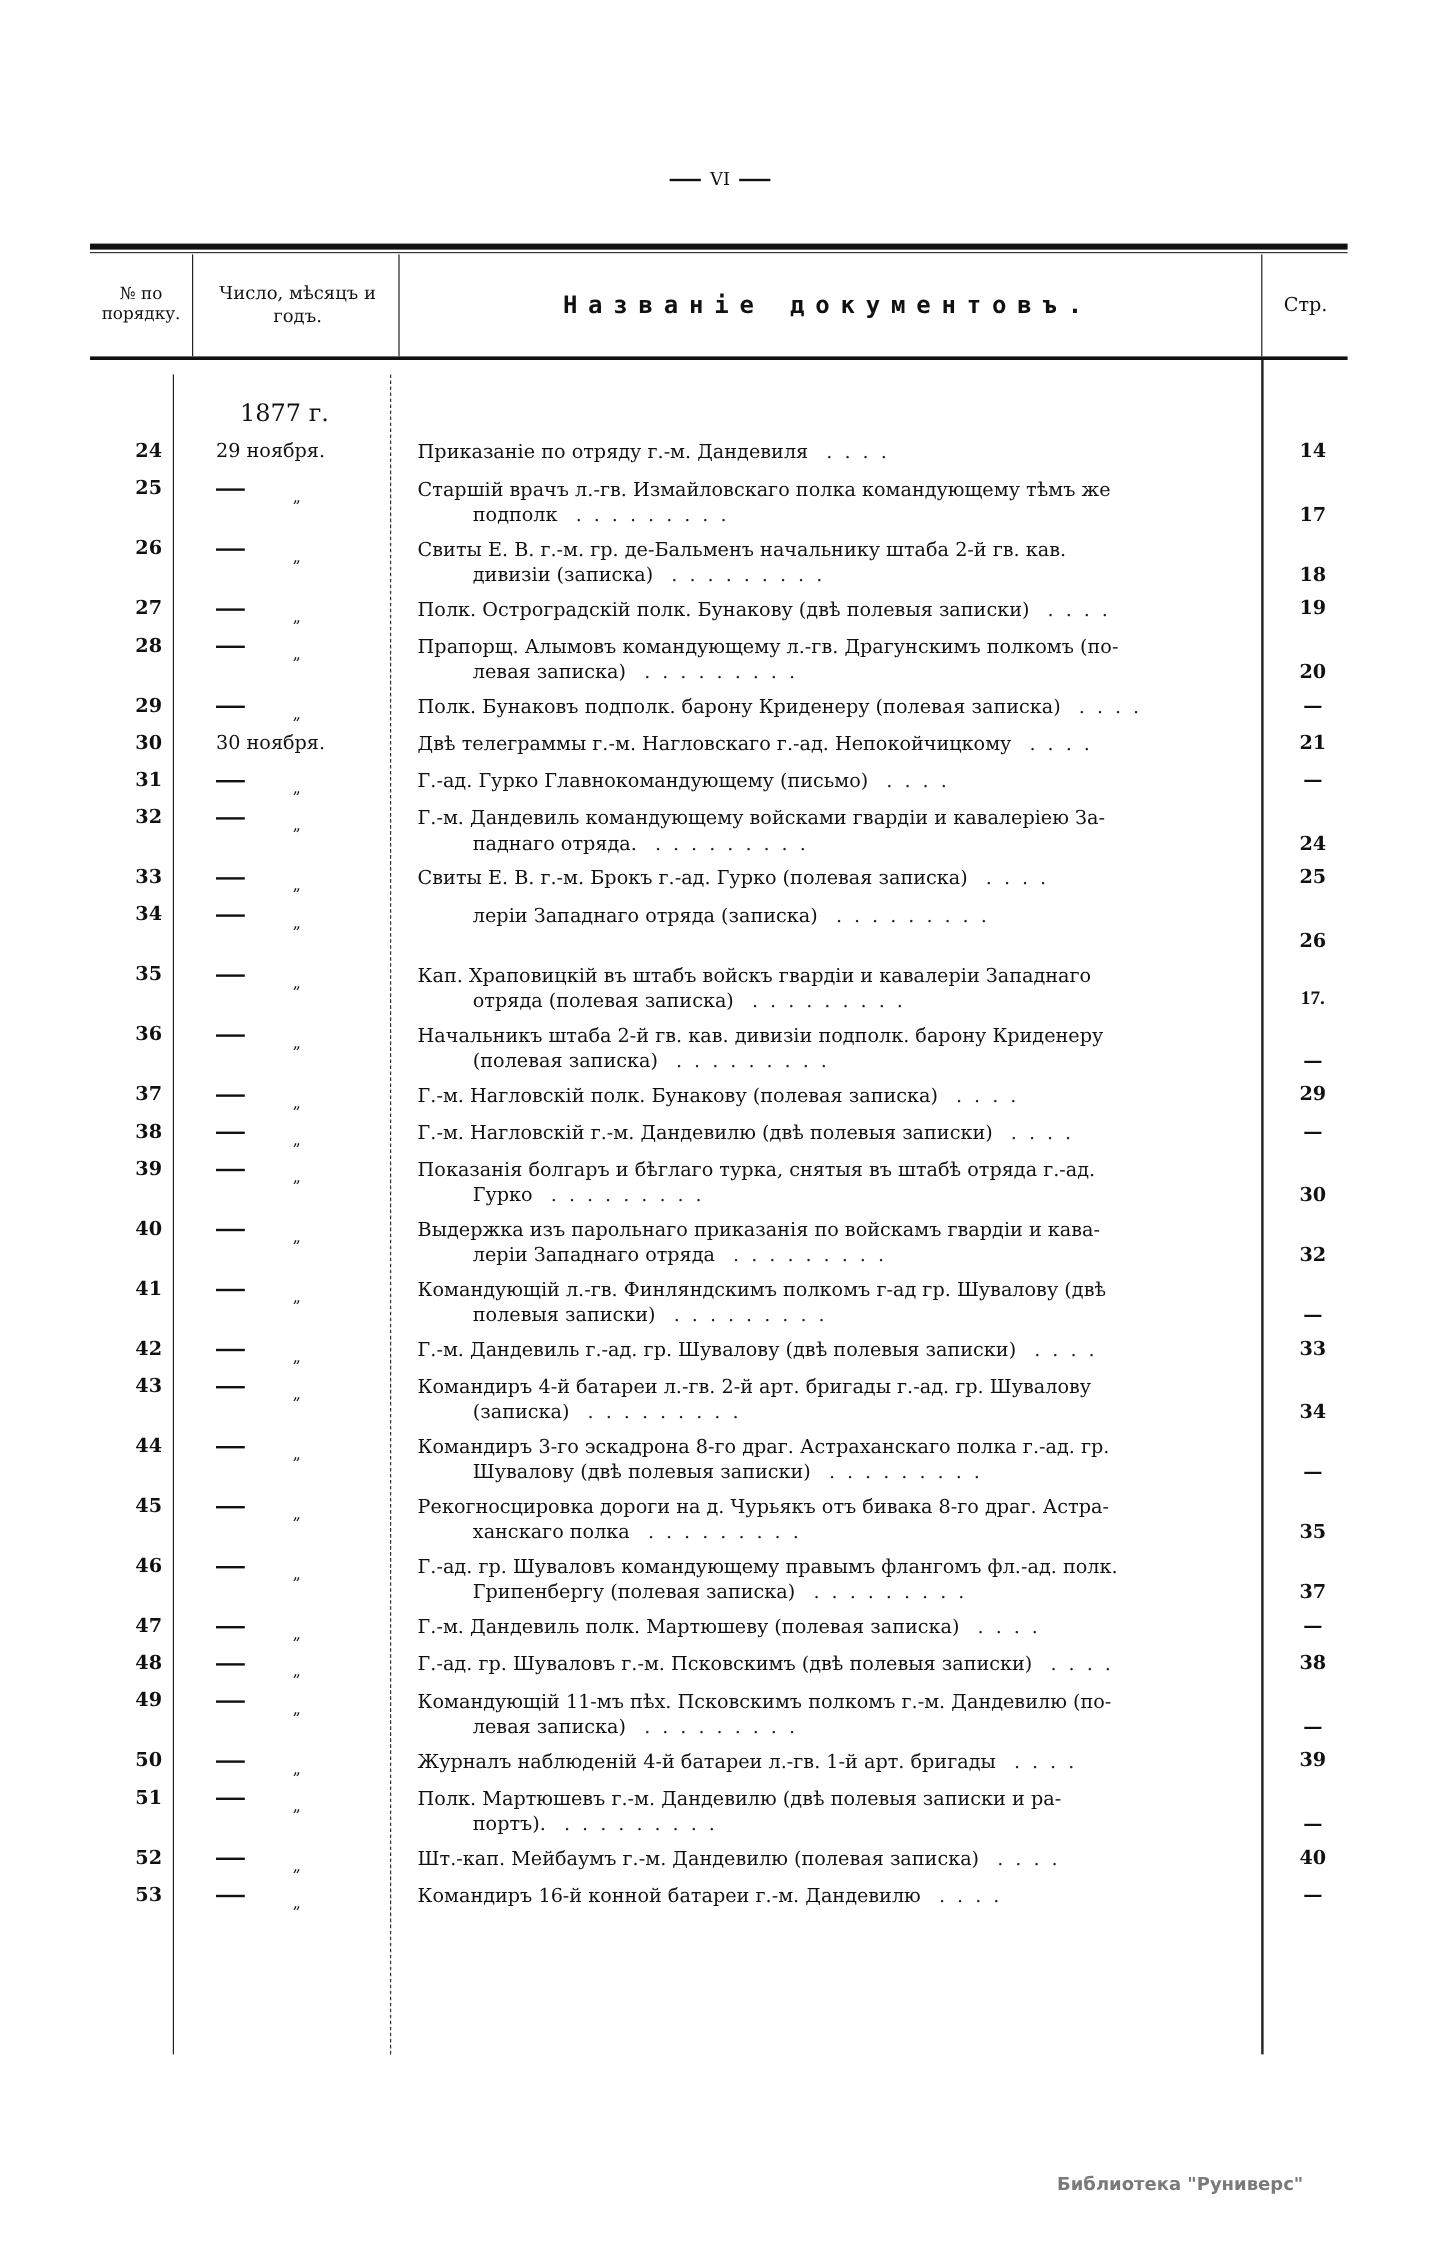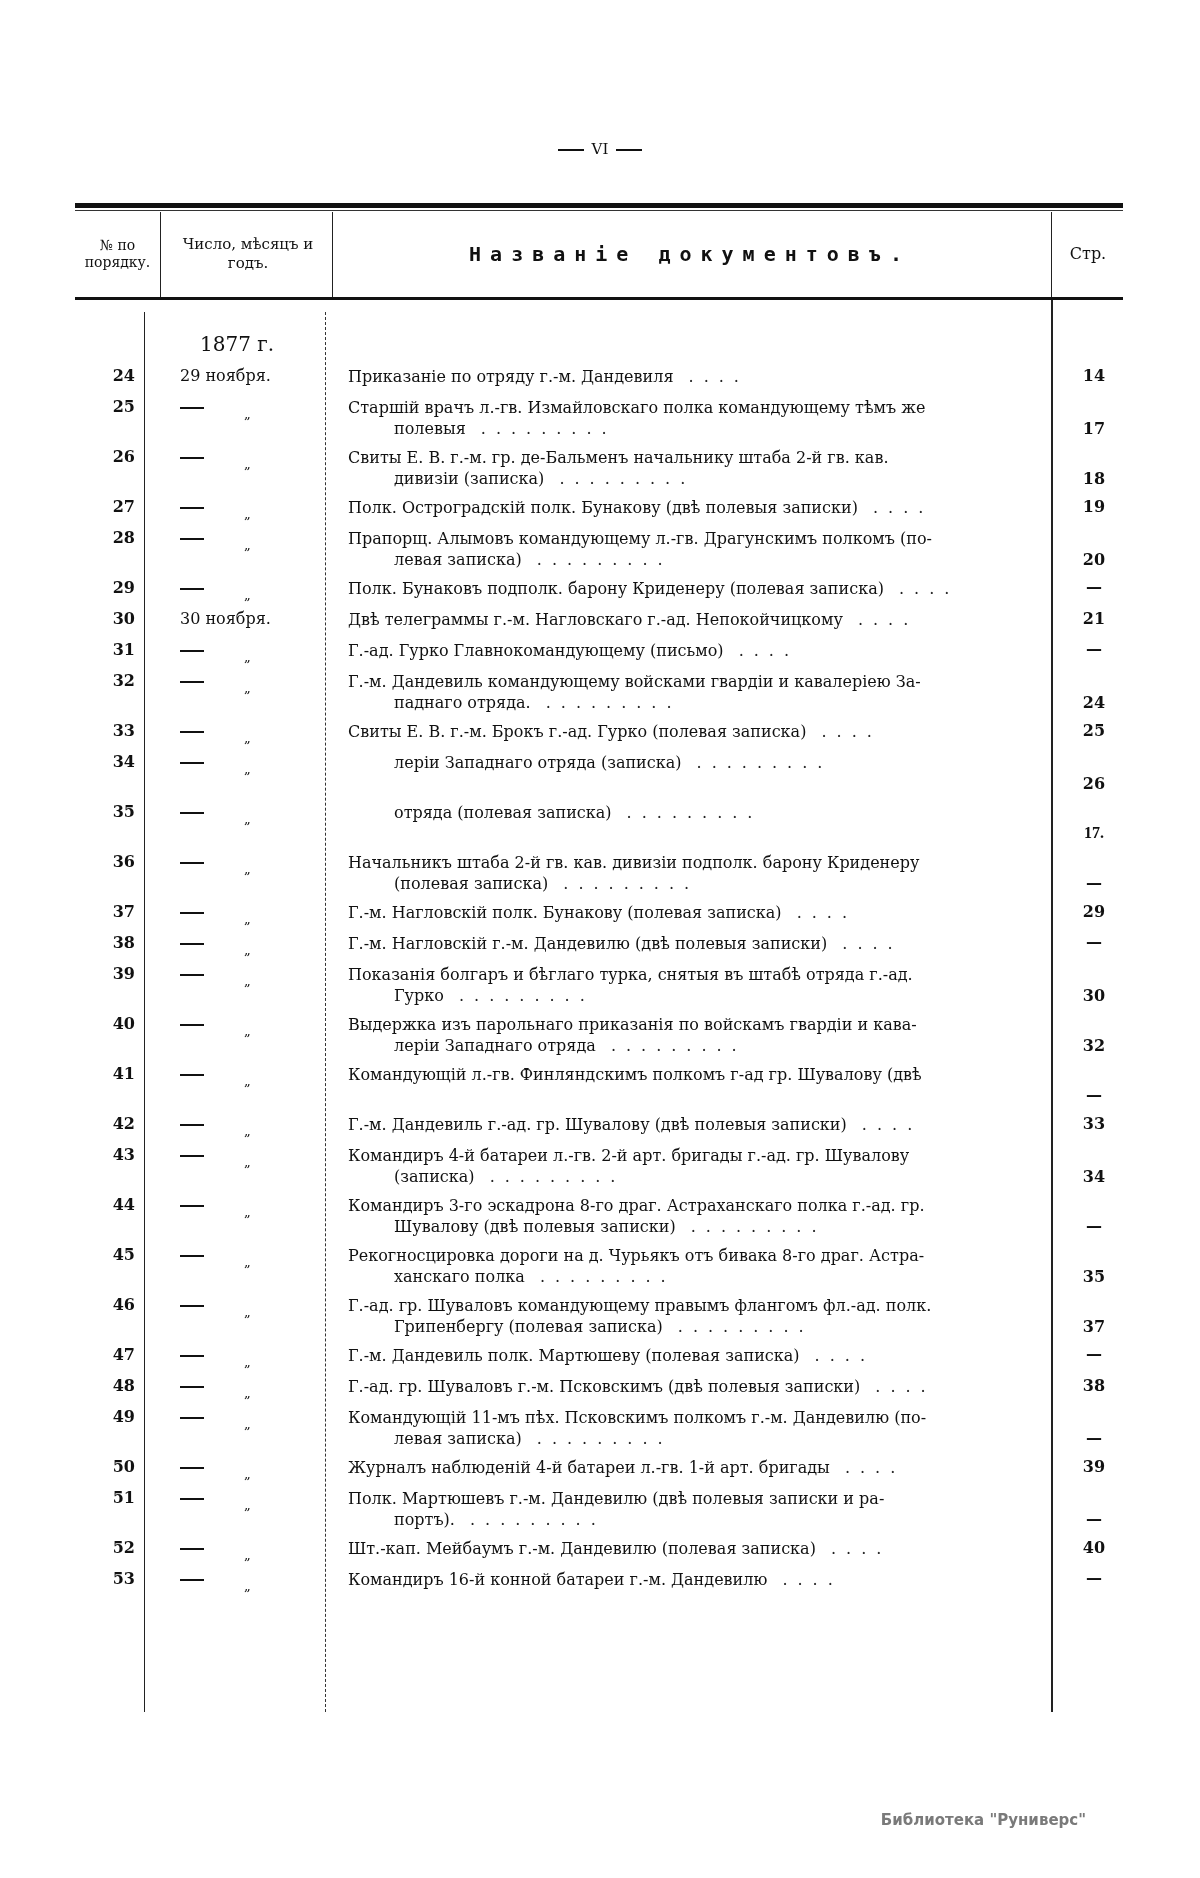--- a/index.html
+++ b/index.html
@@ -57,21 +57,21 @@
 <div id="rows">
     <div class="row" style="top: 366px;">
       <div class="num">24</div>
       <div class="date">29 ноября.</div>
       <div class="desc"><span>Приказаніе по отряду г.-м. Дандевиля</span><span class="dots"> ....</span></div>
       <div class="pg" style="top: 0px;">14</div>
     </div>
     <div class="row" style="top: 397px;">
       <div class="num">25</div>
       <div class="date"><span class="dash"></span><span class="ditto">„</span></div>
-      <div class="desc"><span>Старшій врачъ л.-гв. Измайловскаго полка командующему тѣмъ же</span><span class="line2"><span>полевыя</span><span class="dots"> .........</span></span></div>
+      <div class="desc"><span>Старшій врачъ л.-гв. Измайловскаго полка командующему тѣмъ же</span><span class="line2"><span>подполк</span><span class="dots"> .........</span></span></div>
       <div class="pg" style="top: 22px;">17</div>
     </div>
     <div class="row" style="top: 447px;">
       <div class="num">26</div>
       <div class="date"><span class="dash"></span><span class="ditto">„</span></div>
       <div class="desc"><span>Свиты Е. В. г.-м. гр. де-Бальменъ начальнику штаба 2-й гв. кав.</span><span class="line2"><span>дивизіи (записка)</span><span class="dots"> .........</span></span></div>
       <div class="pg" style="top: 22px;">18</div>
     </div>
     <div class="row" style="top: 497px;">
       <div class="num">27</div>
@@ -117,21 +117,21 @@
     </div>
     <div class="row" style="top: 752px;">
       <div class="num">34</div>
       <div class="date"><span class="dash"></span><span class="ditto">„</span></div>
       <div class="desc"><span class="line2"><span>леріи Западнаго отряда (записка)</span><span class="dots"> .........</span></span></div>
       <div class="pg" style="top: 22px;">26</div>
     </div>
     <div class="row" style="top: 802px;">
       <div class="num">35</div>
       <div class="date"><span class="dash"></span><span class="ditto">„</span></div>
-      <div class="desc"><span class="line2"><span>отряда (полевая записка)</span><span class="dots"> .........</span></span></div>
+      <div class="desc"><span>Кап. Храповицкій въ штабъ войскъ гвардіи и кавалеріи Западнаго</span><span class="line2"><span>отряда (полевая записка)</span><span class="dots"> .........</span></span></div>
       <div class="pg" style="top: 22px; font-family: Liberation Serif, serif;">17.</div>
     </div>
     <div class="row" style="top: 852px;">
       <div class="num">36</div>
       <div class="date"><span class="dash"></span><span class="ditto">„</span></div>
       <div class="desc"><span>Начальникъ штаба 2-й гв. кав. дивизіи подполк. барону Криденеру</span><span class="line2"><span>(полевая записка)</span><span class="dots"> .........</span></span></div>
       <div class="pg" style="top: 22px;">—</div>
     </div>
     <div class="row" style="top: 902px;">
       <div class="num">37</div>
@@ -153,21 +153,21 @@
     </div>
     <div class="row" style="top: 1014px;">
       <div class="num">40</div>
       <div class="date"><span class="dash"></span><span class="ditto">„</span></div>
       <div class="desc"><span>Выдержка изъ парольнаго приказанія по войскамъ гвардіи и кава-</span><span class="line2"><span>леріи Западнаго отряда</span><span class="dots"> .........</span></span></div>
       <div class="pg" style="top: 22px;">32</div>
     </div>
     <div class="row" style="top: 1064px;">
       <div class="num">41</div>
       <div class="date"><span class="dash"></span><span class="ditto">„</span></div>
-      <div class="desc"><span>Командующій л.-гв. Финляндскимъ полкомъ г-ад гр. Шувалову (двѣ</span></div>
+      <div class="desc"><span>Командующій л.-гв. Финляндскимъ полкомъ г-ад гр. Шувалову (двѣ</span><span class="line2"><span>полевыя записки)</span><span class="dots"> .........</span></span></div>
       <div class="pg" style="top: 22px;">—</div>
     </div>
     <div class="row" style="top: 1114px;">
       <div class="num">42</div>
       <div class="date"><span class="dash"></span><span class="ditto">„</span></div>
       <div class="desc"><span>Г.-м. Дандевиль г.-ад. гр. Шувалову (двѣ полевыя записки)</span><span class="dots"> ....</span></div>
       <div class="pg" style="top: 0px;">33</div>
     </div>
     <div class="row" style="top: 1145px;">
       <div class="num">43</div>

